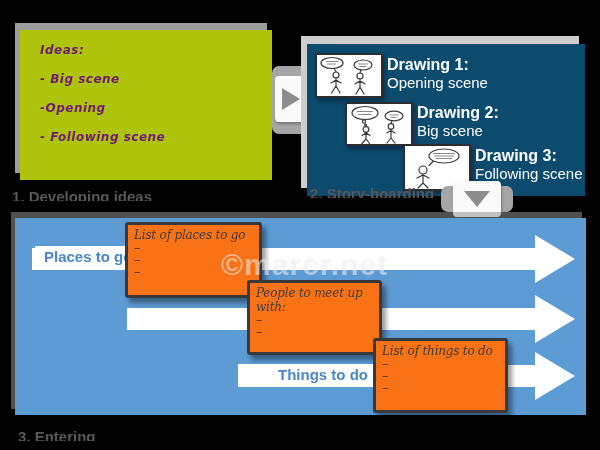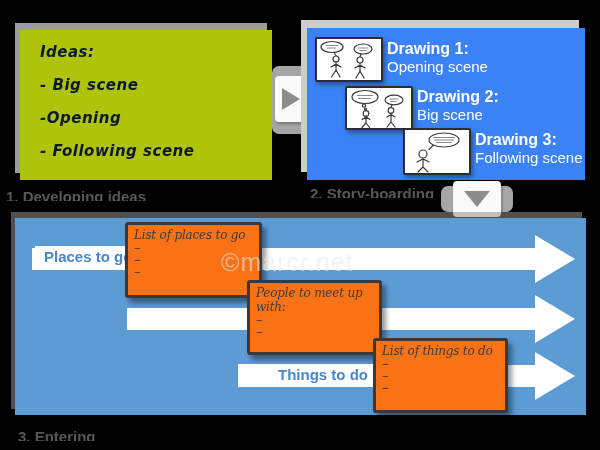--- a/index.html
+++ b/index.html
@@ -2,28 +2,28 @@
 <html><head>
 <meta charset="utf-8">
 <style>
   html,body{margin:0;padding:0;background:#000;}
   .stage{position:relative;width:600px;height:450px;background:#000;overflow:hidden;
          font-family:"Liberation Sans",sans-serif;}
 
   
   .ideas-box{position:absolute;left:20px;top:30px;width:252px;height:150px;
              background:#aec40b;box-shadow:-5px -7px 0 #9d9d9d;}
-  .ideas-title,.ideas-item{color:#0f172a;font-family:"DejaVu Sans",sans-serif;
-             font-style:italic;font-weight:bold;font-size:15px;letter-spacing:.5px;}
+  .ideas-title,.ideas-item{color:#701a75;font-family:"DejaVu Sans",sans-serif;
+             font-style:italic;font-weight:bold;font-size:12px;letter-spacing:.5px;}
   .ideas-title{margin:13px 0 0 20px;}
   .ideas-item{margin:15px 0 0 20px;}
 
   
-  .sb-box{position:absolute;left:307px;top:28px;width:278px;height:152px;
-          background:#3b82f6;box-shadow:-6px -8px 0 #cdcdcd;}
+  .sb-box{position:absolute;left:307px;top:44px;width:278px;height:152px;
+          background:#0c4a6e;box-shadow:-6px -8px 0 #cdcdcd;}
   .thumb{position:absolute;background:#fff;border:2px solid #2d2d2f;border-radius:2px;
          box-shadow:2px 3px 4px rgba(0,0,0,.35);}
   .thumb svg{display:block;}
   .sb-text{position:absolute;color:#fff;line-height:18px;white-space:nowrap;}
   .sb-name{font-weight:bold;font-size:16px;}
   .sb-cap{font-size:15px;}
 
   
   .conn-ribbon{position:absolute;background:#a6a6a6;border-radius:7px;}
   .conn-sq{position:absolute;background:#fafafa;border-radius:4px;
@@ -46,38 +46,38 @@
         box-shadow:4px 5px 5px rgba(0,0,0,.4);padding:3px 6px;z-index:3;}
   .note-title{font-family:"DejaVu Serif",serif;font-style:italic;font-size:12px;
               letter-spacing:-.2px;color:#3c3c3e;line-height:14px;}
   .note-dash{font-family:"DejaVu Serif",serif;font-size:13px;color:#3c3c3e;line-height:12px;}
 
   
   .step-label{position:absolute;height:12px;overflow:hidden;color:#58585a;
               font-weight:bold;font-size:15px;line-height:15px;white-space:nowrap;}
 
   
-  .watermark{position:absolute;left:221px;top:248px;font-size:25px;font-weight:400;
+  .watermark{position:absolute;left:221px;top:248px;font-size:30px;font-weight:700;
              color:rgba(235,235,240,.55);letter-spacing:1px;z-index:5;}
 
   .sketch-stroke{stroke:#3a3a3a;fill:none;stroke-width:1.2;stroke-linecap:round;}
   .sketch-fine{stroke:#555;fill:none;stroke-width:.7;}
 </style>
 </head>
 <body>
 
 <div class="stage">
 
   <div class="ideas-box">
     <div class="ideas-title">Ideas:</div>
     <div class="ideas-item">- Big scene</div>
     <div class="ideas-item">-Opening</div>
     <div class="ideas-item">- Following scene</div>
   </div>
-  <div class="step-label" style="left:6px;top:189px;">1. Developing ideas</div>
+  <div class="step-label" style="left:12px;top:189px;">1. Developing ideas</div>
 
   <div class="conn-ribbon" style="left:272px;top:66px;width:38px;height:68px;"></div>
   <div class="conn-sq" style="left:275px;top:76px;width:32px;height:46px;">
     <div class="tri-right"></div>
   </div>
 
   <div class="sb-box">
 
     <div class="thumb" style="left:8px;top:9px;">
       <svg width="64" height="41" viewBox="0 0 64 41">

